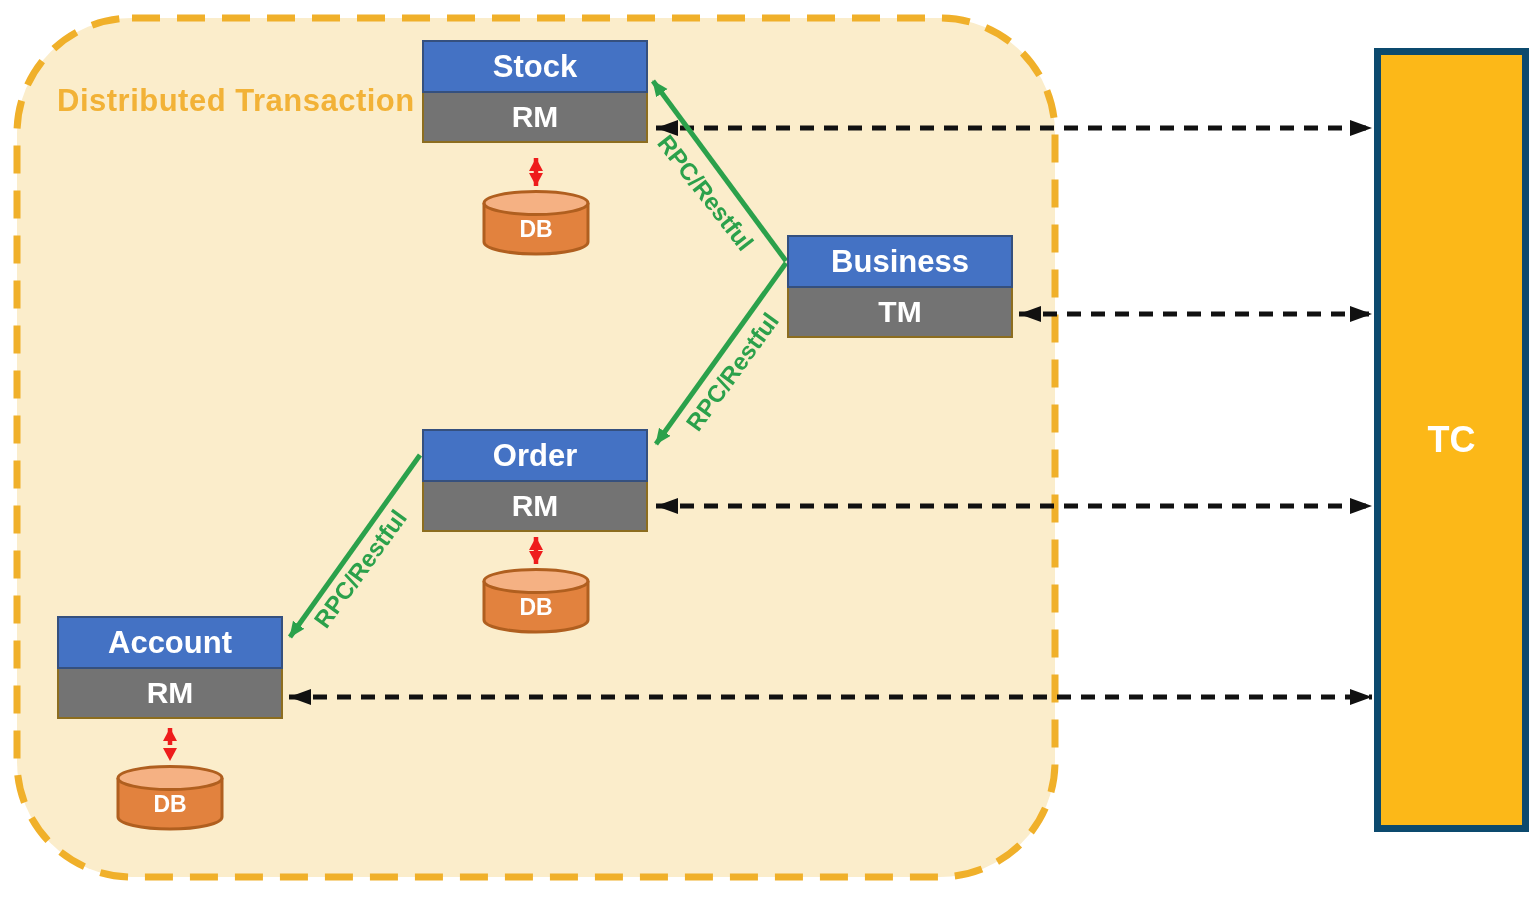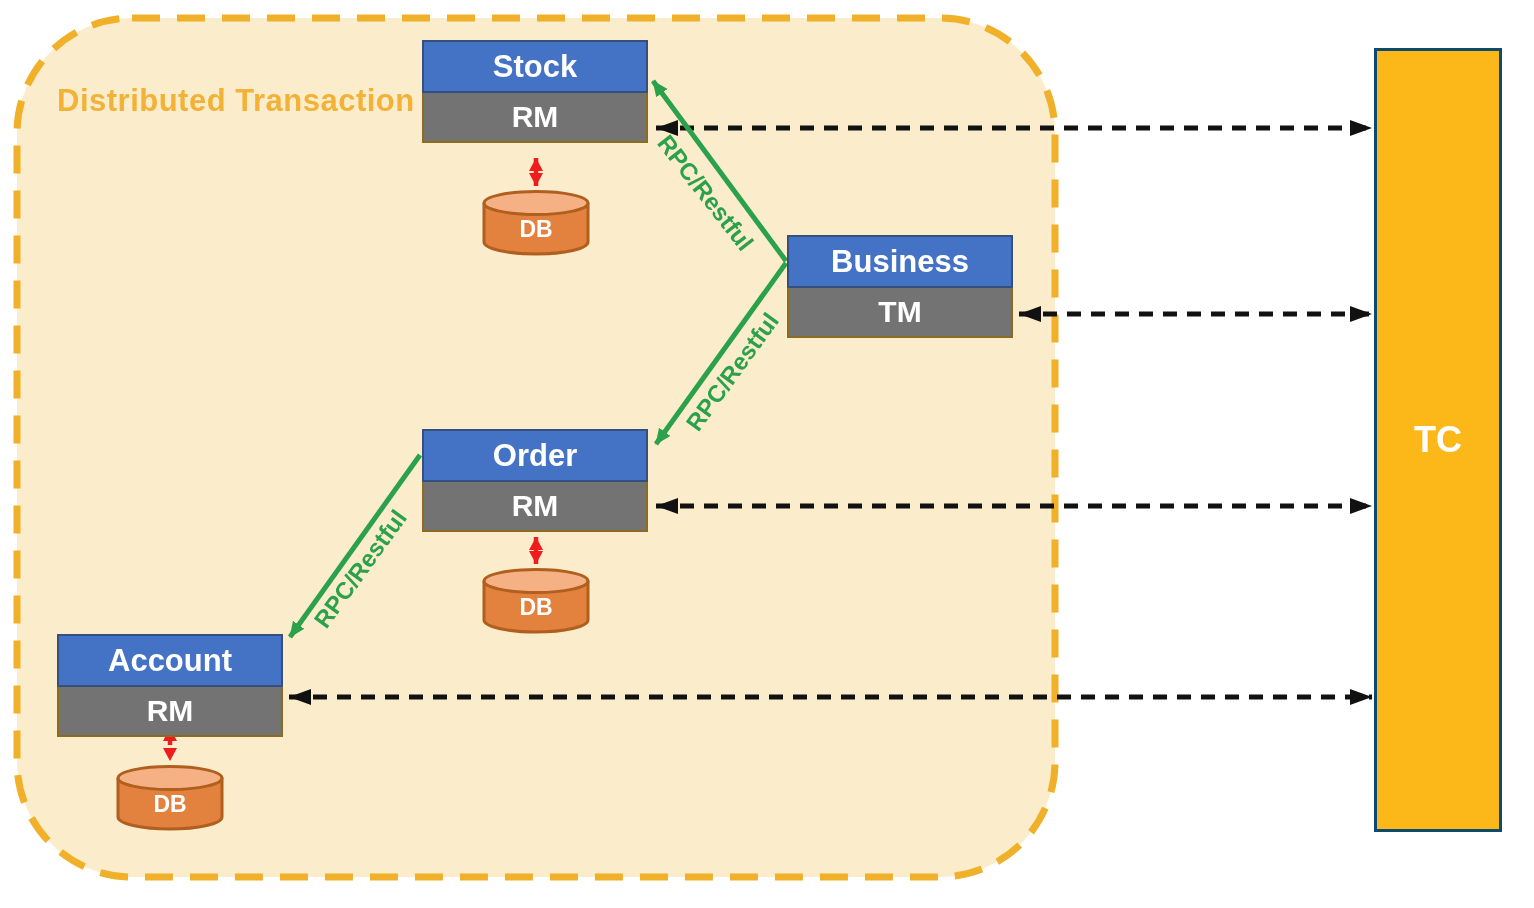--- a/index.html
+++ b/index.html
@@ -25,22 +25,22 @@
     display:flex;align-items:center;justify-content:center;
     color:#ffffff;font-size:31px;font-weight:bold;box-sizing:border-box;
   }
   .service-box .role{
     height:50px;background:#737373;border:2.5px solid #8C6D1F;border-top:none;
     display:flex;align-items:center;justify-content:center;
     color:#ffffff;font-size:30px;font-weight:bold;box-sizing:border-box;
   }
 
   .tc-box{
-    position:absolute;left:1374px;top:48px;width:128px;height:784px;
-    background:#FCB818;border:3px solid #0c4a6e;box-sizing:border-box;
+    position:absolute;left:1374px;top:48px;width:155px;height:784px;
+    background:#FCB818;border:7px solid #0c4a6e;box-sizing:border-box;
     display:flex;align-items:center;justify-content:center;
     color:#ffffff;font-size:36px;font-weight:bold;
   }
 
   .db{position:absolute;width:110px;height:66px;}
   .db svg{display:block;}
   .db text{
     font-family:"Liberation Sans", sans-serif;
     font-size:23px;font-weight:bold;fill:#ffffff;
   }
@@ -106,21 +106,21 @@
   <div class="service-box" style="left:787px;top:235px;border-radius:10px;">
     <div class="title">Business</div>
     <div class="role">TM</div>
   </div>
 
   <div class="service-box" style="left:422px;top:429px;">
     <div class="title">Order</div>
     <div class="role">RM</div>
   </div>
 
-  <div class="service-box" style="left:57px;top:634px;">
+  <div class="service-box" style="left:57px;top:616px;">
     <div class="title">Account</div>
     <div class="role">RM</div>
   </div>
 
   <div class="db" style="left:481px;top:190px;">
     <svg width="110" height="66" viewBox="0 0 110 66">
       <path d="M3,13 L3,52 A52,12 0 0 0 107,52 L107,13" fill="#E2823E" stroke="#B05F1F" stroke-width="3"></path>
       <ellipse cx="55" cy="13" rx="52" ry="11.5" fill="#F5B183" stroke="#B05F1F" stroke-width="3"></ellipse>
       <text x="55" y="47" text-anchor="middle">DB</text>
     </svg>

